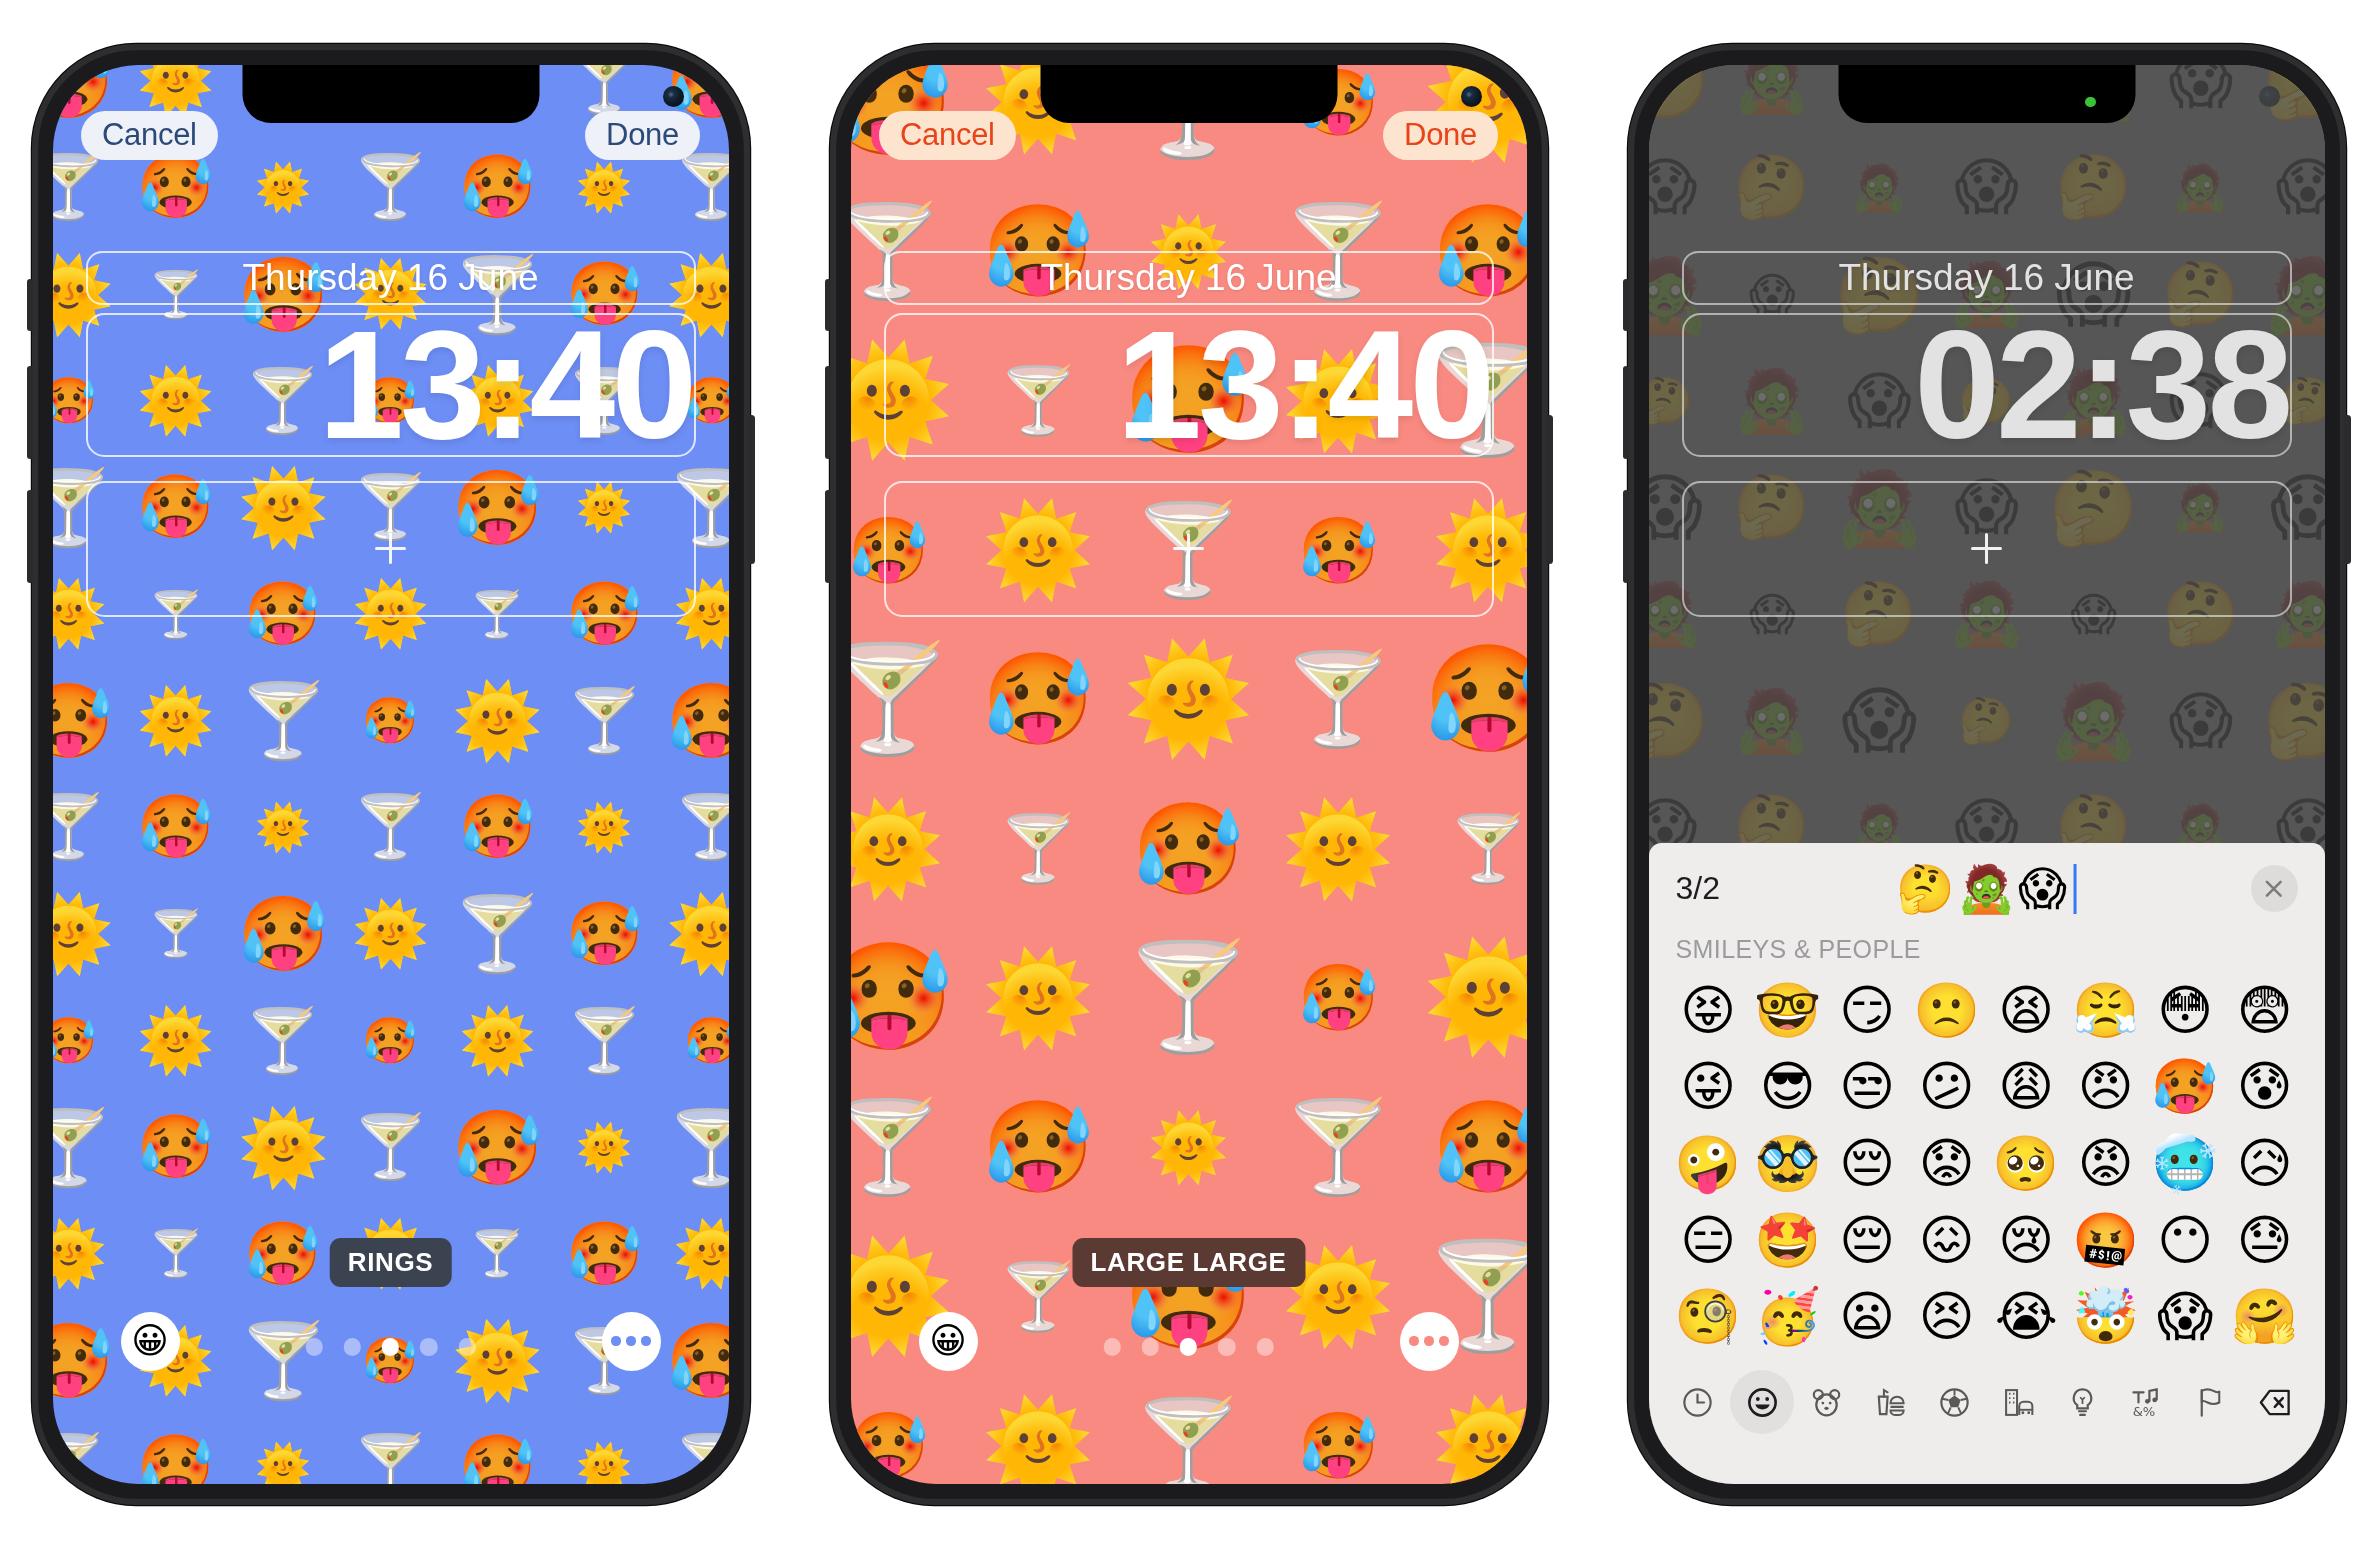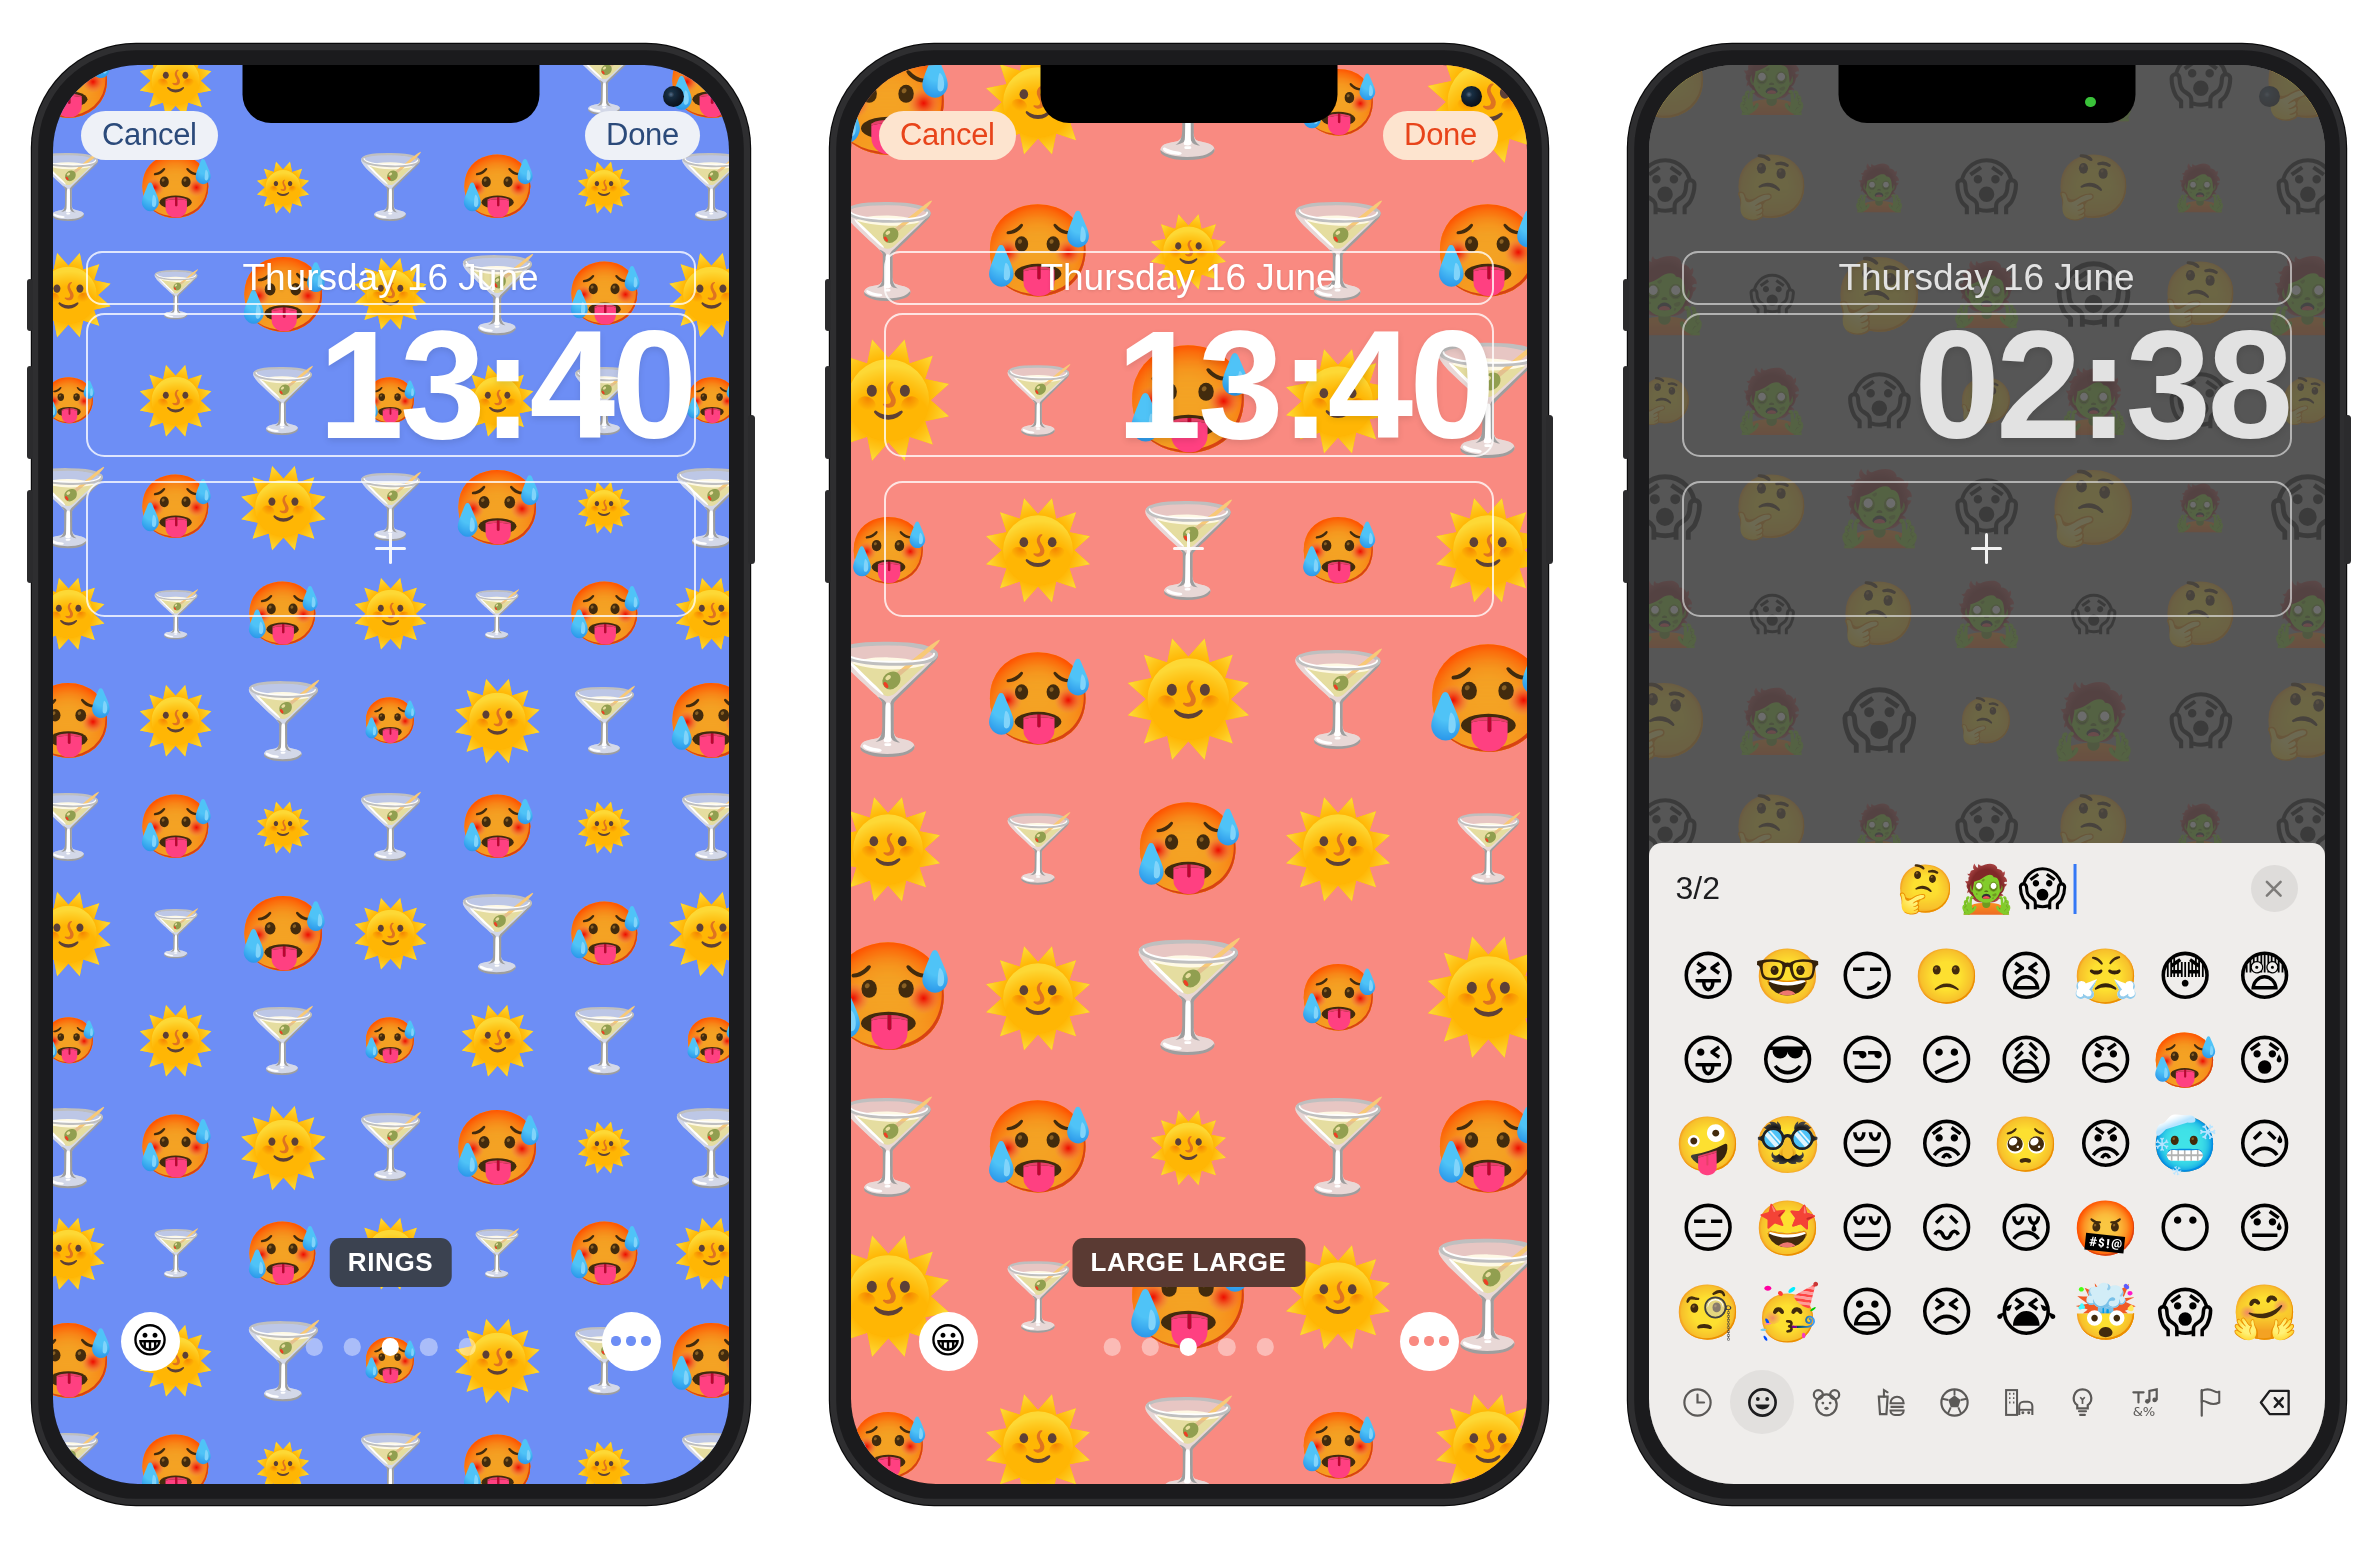--- a/index.html
+++ b/index.html
@@ -693,20 +693,21 @@
             <span>😱</span>
             <span class="caret"></span>
           </span>
           <span class="closeBtn">
             <svg viewBox="0 0 24 24">
               <path d="M5 5 L19 19 M19 5 L5 19" stroke="#7d7b79" stroke-width="2.6" stroke-linecap="round" fill="none"></path>
             </svg>
           </span>
         </div>
 
+        <div class="sectionLabel">SMILEYS &amp; PEOPLE</div>
 
         <div class="emoji-grid" id="emojiGrid">
             <div class="emoji-cell">😝</div>
             <div class="emoji-cell">🤓</div>
             <div class="emoji-cell">😏</div>
             <div class="emoji-cell">🙁</div>
             <div class="emoji-cell">😫</div>
             <div class="emoji-cell">😤</div>
             <div class="emoji-cell">😳</div>
             <div class="emoji-cell">😨</div>

